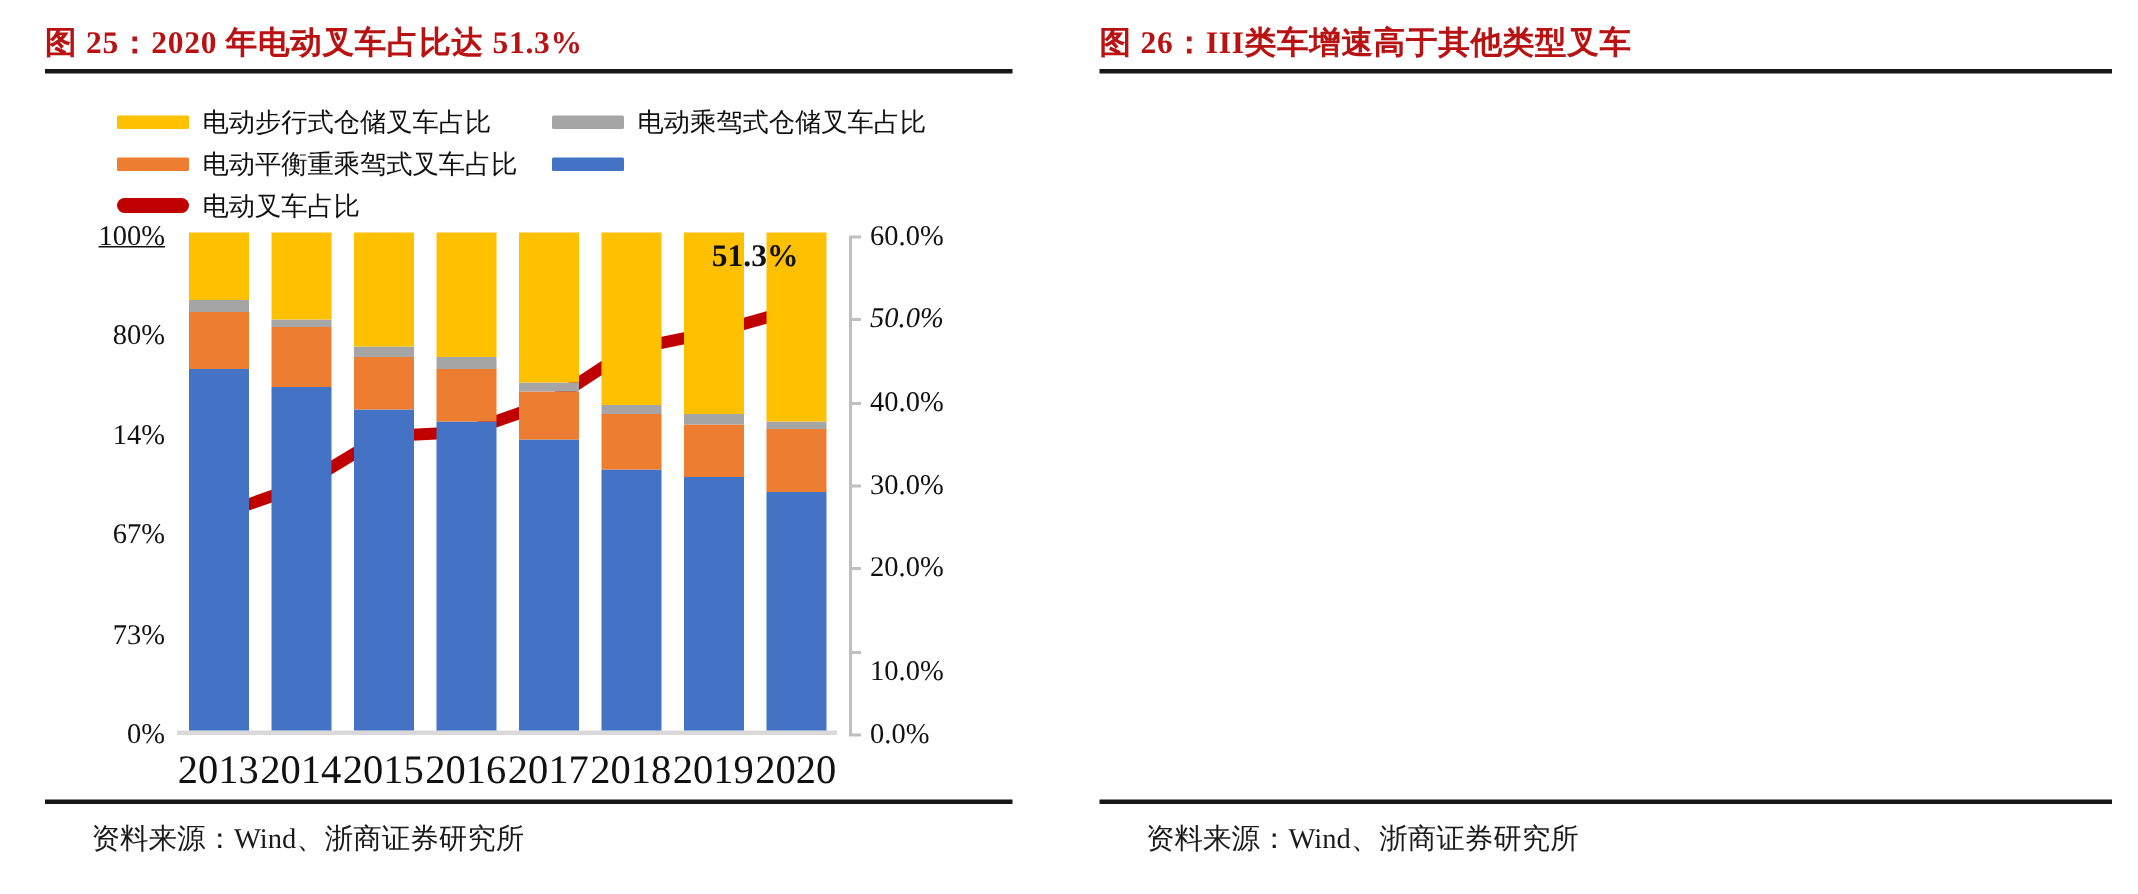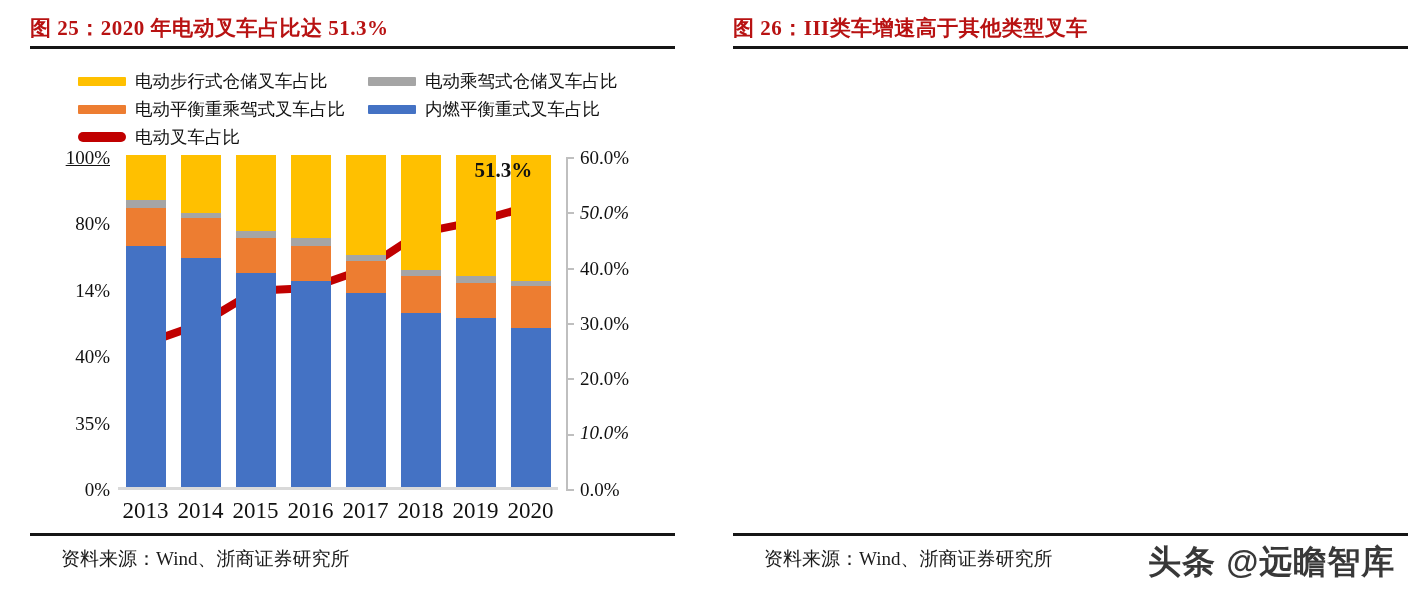--- a/index.html
+++ b/index.html
@@ -65,21 +65,21 @@
   }
   #c1-yleft{position:absolute;left:0;top:8px;width:80px;height:332px;}
   #c1-yright{position:absolute;left:536px;top:8px;width:105px;height:332px;}
   .ylab-r{
     position:absolute;left:14px;font-size:19px;color:#111;
     transform:translateY(-50%);white-space:nowrap;
   }
   .raxis-line{position:absolute;left:0;top:0;bottom:0;width:2px;background:#bfbfbf;}
   .rtick{position:absolute;left:0;width:8px;height:2px;background:#bfbfbf;transform:translateY(-50%);}
   .xlab-row{position:absolute;left:88px;top:348px;width:440px;height:30px;}
-  .xlab{position:absolute;font-size:23px;color:#111;text-align:center;width:60px;transform:translateX(-50%);}
+  .xlab{position:absolute;font-size:27px;color:#111;text-align:center;width:60px;transform:translateX(-50%);}
   .datalabel{
     position:absolute;font-size:21px;font-weight:bold;color:#111;white-space:nowrap;
   }
 
   
   #watermark{
     position:absolute;left:1148px;top:540px;
     font-family:"Liberation Sans", sans-serif;
     font-size:33px;font-weight:bold;color:#1d1d1d;
     letter-spacing:1px;white-space:nowrap;opacity:.88;
@@ -107,36 +107,35 @@
           <span class="legend-label">电动乘驾式仓储叉车占比</span>
         </div>
       </div>
       <div class="legend-row">
         <div class="legend-item col1">
           <span class="swatch" style="background:#ED7D31"></span>
           <span class="legend-label">电动平衡重乘驾式叉车占比</span>
         </div>
         <div class="legend-item">
           <span class="swatch" style="background:#4472C4"></span>
-          <span class="legend-label">内燃平衡重式叉车占比</span>
         </div>
       </div>
       <div class="legend-row">
         <div class="legend-item col1">
           <span class="swatch thick" style="background:#C00000;border-radius:5px;"></span>
           <span class="legend-label">电动叉车占比</span>
         </div>
       </div>
     </div>
 
     <div id="chart1">
       <div id="c1-yleft">
           <div class="ylab" style="top: 332px;">0%</div>
-          <div class="ylab" style="top: 265.6px;">35%</div>
-          <div class="ylab" style="top: 199.2px;">40%</div>
+          <div class="ylab" style="top: 265.6px;">73%</div>
+          <div class="ylab" style="top: 199.2px;">67%</div>
           <div class="ylab" style="top: 132.8px;">14%</div>
           <div class="ylab" style="top: 66.4px;">80%</div>
           <div class="ylab" style="top: 0px; text-decoration: underline;">100%</div>
         </div>
       <div class="c1-plot">
         <div class="axis-base"></div>
         <div id="c1-bars">
             <div class="bar-group" style="left: 7.5px; height: 332px;">
               <div class="seg" style="background: rgb(68, 114, 196); bottom: 0px; height: 240.7px;"></div>
               <div class="seg" style="background: rgb(237, 125, 49); bottom: 240.7px; height: 38.18px;"></div>
@@ -189,21 +188,21 @@
         <svg id="c1-line" width="440" height="332" viewBox="0 0 440 332">
             <polyline points="27.5,185.36666666666667 82.5,166 137.5,132.8 192.5,130.03333333333336 247.5,110.66666666666669 302.5,74.69999999999999 357.5,63.633333333333326 412.5,48.139999999999986" fill="none" stroke="#C00000" stroke-width="8" stroke-linecap="round" stroke-linejoin="round"></polyline>
           </svg>
         <div class="datalabel" id="c1-annot" style="left: 356.5px; top: 0.14px;">51.3%</div>
       </div>
       <div id="c1-yright">
         <div class="raxis-line"></div>
       <div class="rtick" style="top: 332px;"></div>
           <div class="ylab-r" style="top: 332px;">0.0%</div>
           <div class="rtick" style="top: 276.667px;"></div>
-          <div class="ylab-r" style="top: 275px; font-style: italic;">10.0%</div>
+          <div class="ylab-r" style="top: 290px;">10.0%</div>
           <div class="rtick" style="top: 221.333px;"></div>
           <div class="ylab-r" style="top: 221.333px;">20.0%</div>
           <div class="rtick" style="top: 166px;"></div>
           <div class="ylab-r" style="top: 166px;">30.0%</div>
           <div class="rtick" style="top: 110.667px;"></div>
           <div class="ylab-r" style="top: 110.667px;">40.0%</div>
           <div class="rtick" style="top: 55.3333px;"></div>
           <div class="ylab-r" style="top: 55.3333px; font-style: italic;">50.0%</div>
           <div class="rtick" style="top: 0px;"></div>
           <div class="ylab-r" style="top: 0px;">60.0%</div>
@@ -226,14 +225,13 @@
 
   <div class="panel panel-right">
 
     <div class="fig-title">图 26：III类车增速高于其他类型叉车</div>
     <div class="rule-top"></div>
 
     <div class="rule-bot"></div>
     <div class="source">资料来源：Wind、浙商证券研究所</div>
   </div>
 
-  <div id="watermark">头条 @远瞻智库</div>
 </div>
 
 </body></html>

